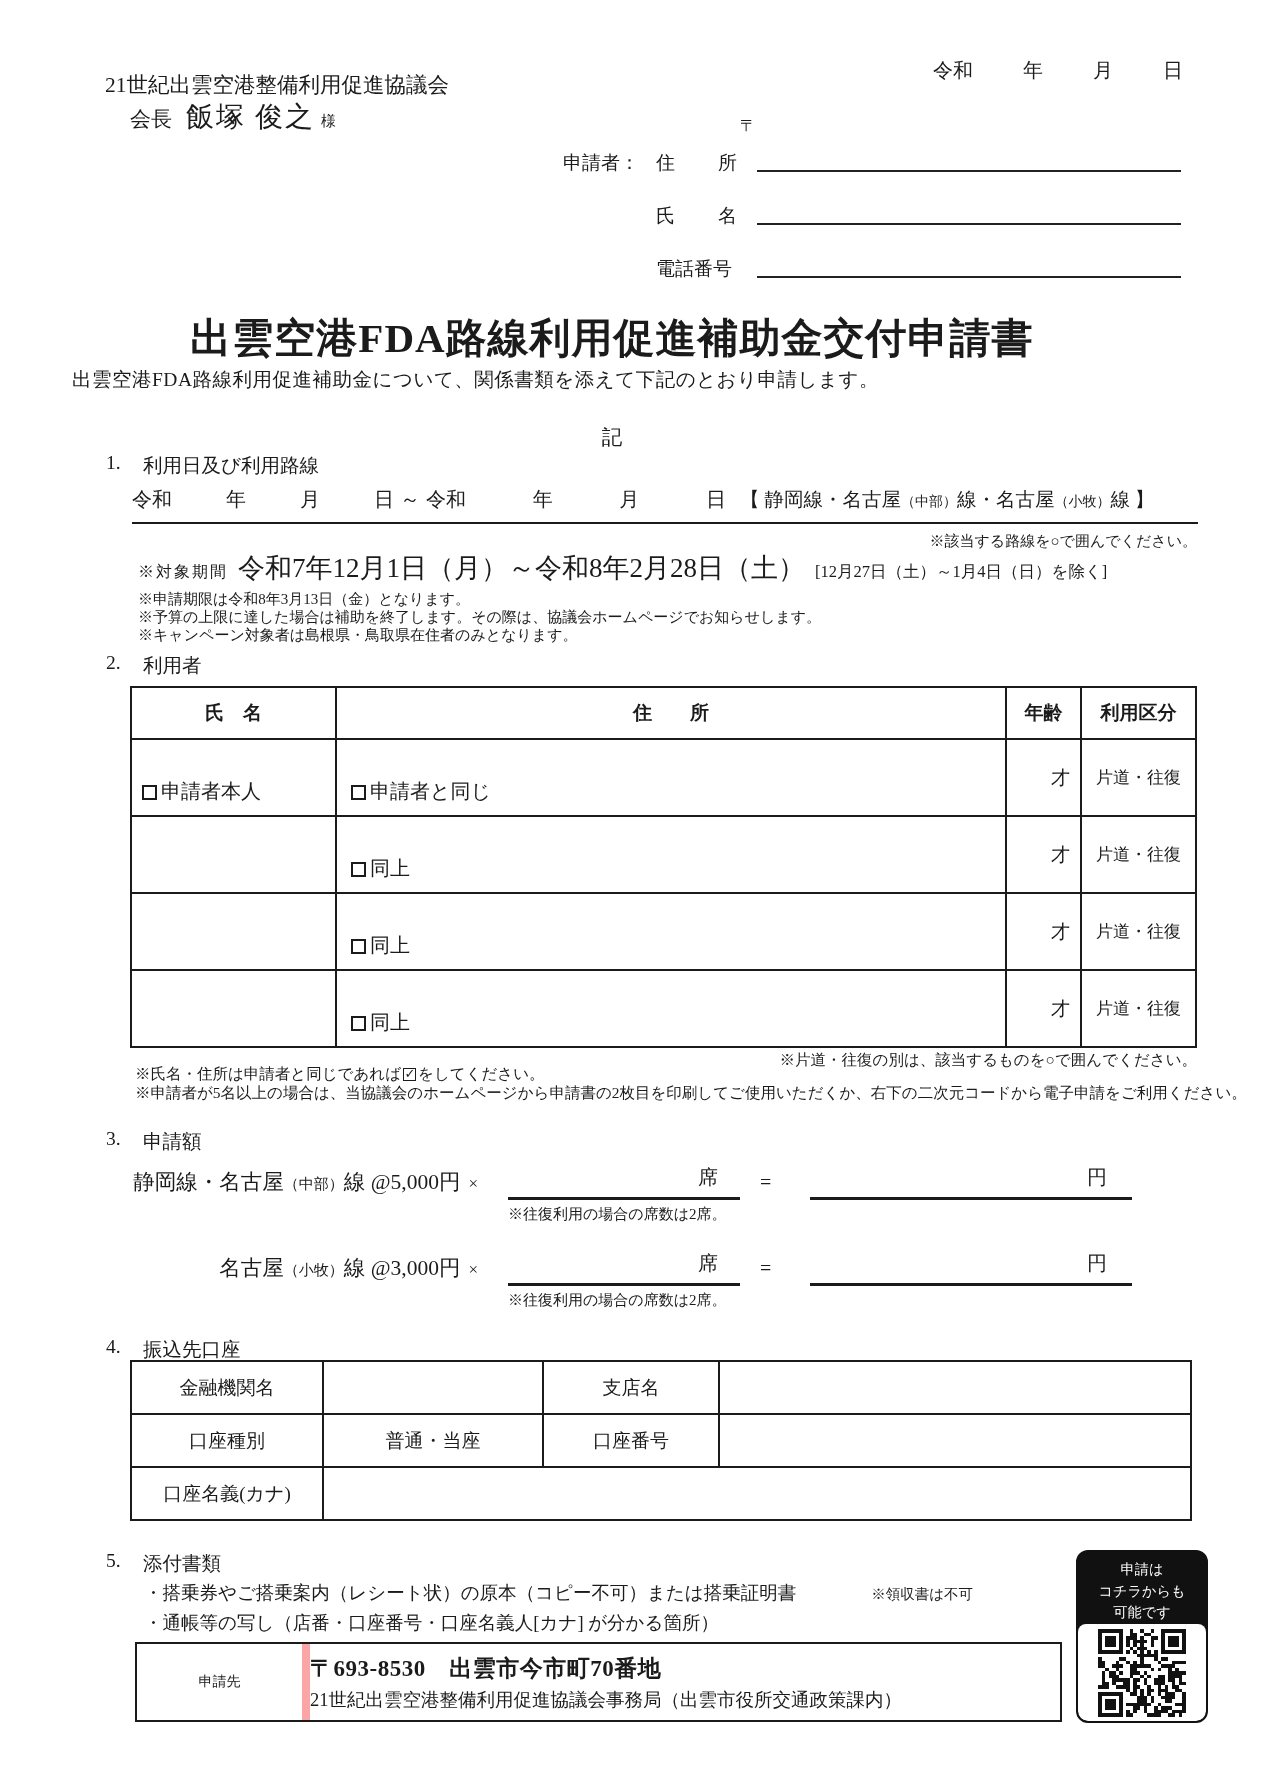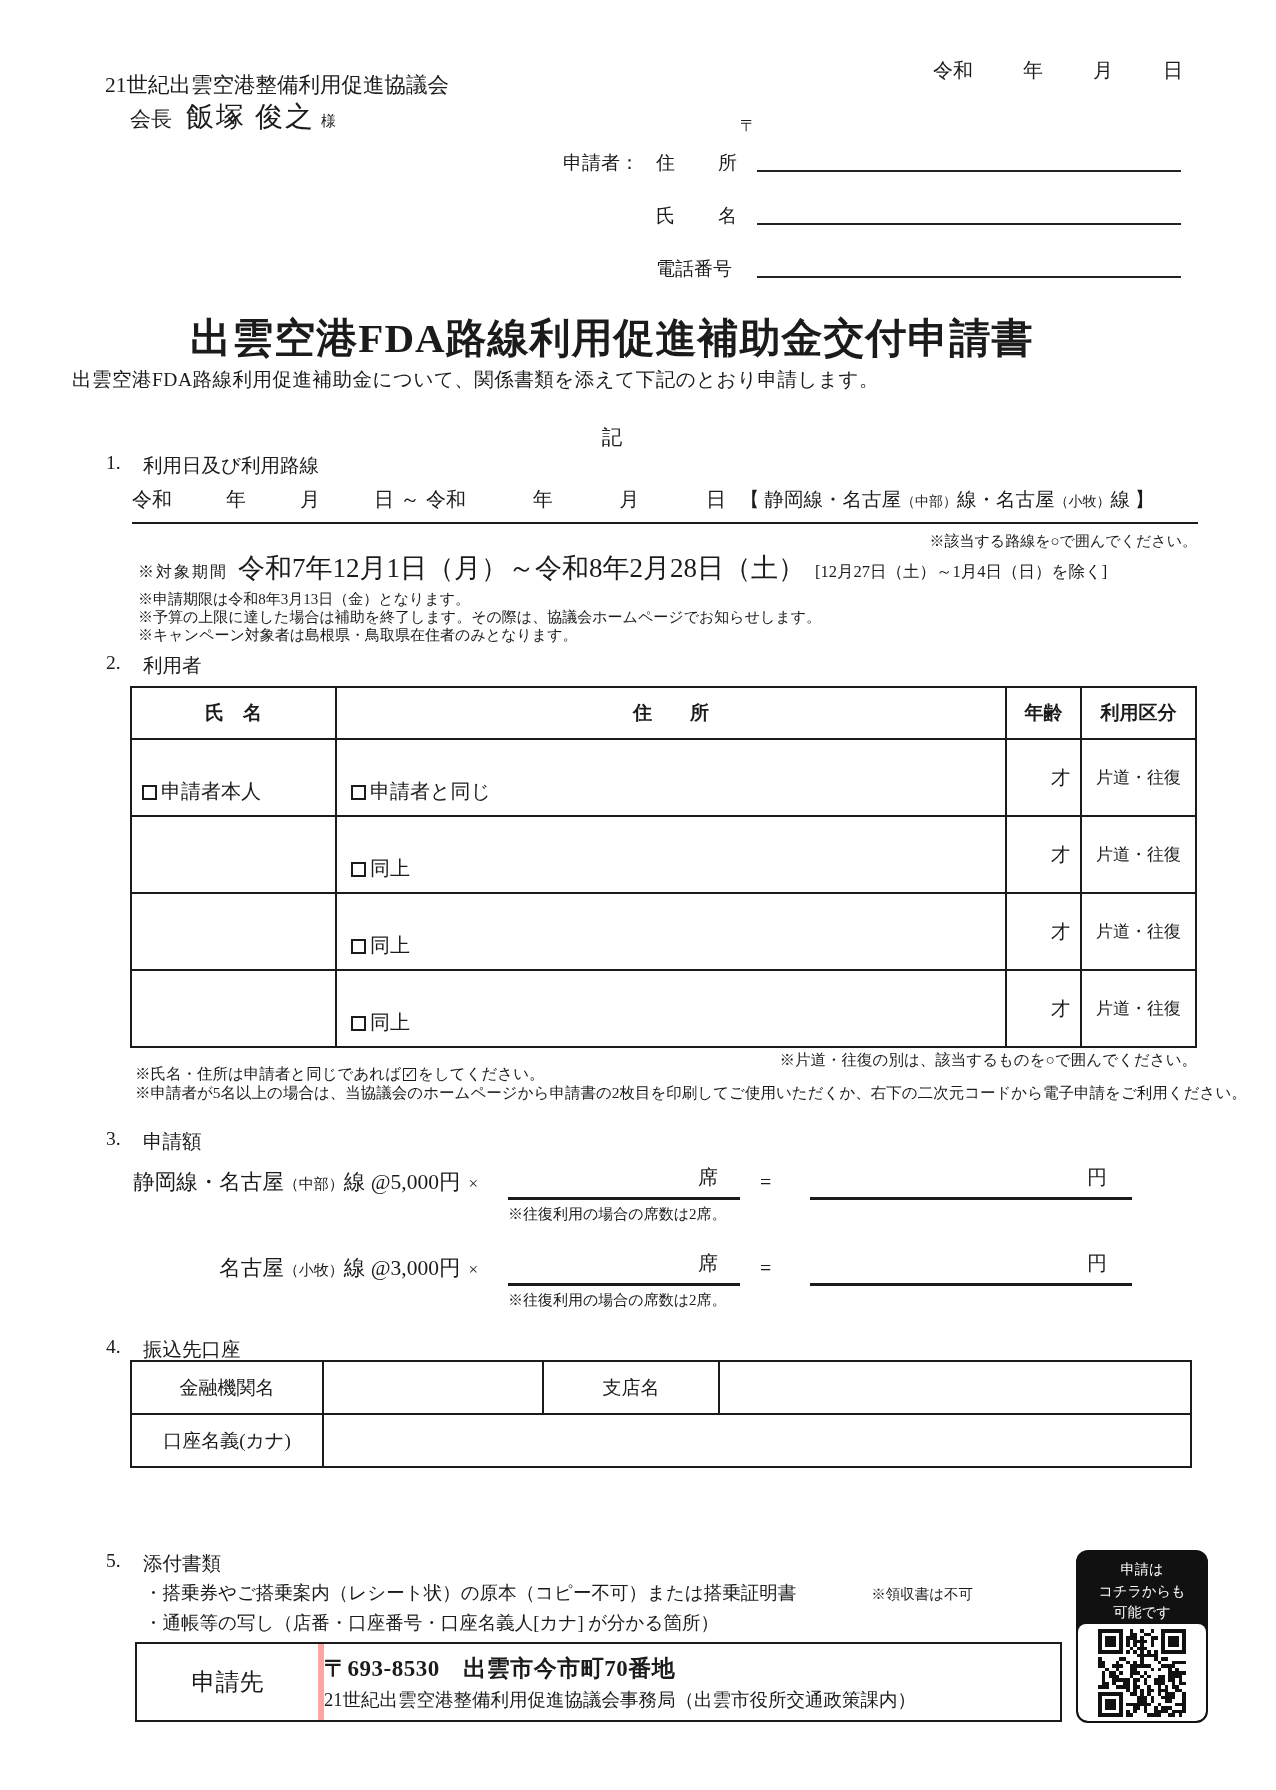--- a/index.html
+++ b/index.html
@@ -92,21 +92,21 @@
   .bank-label{text-align:center;vertical-align:middle}
   .bank-value{vertical-align:middle;padding-left:10px}
   .bank-center{text-align:center;vertical-align:middle}
 
   
   .attach-item{left:144px;font-size:18.5px;white-space:nowrap}
   .i1{top:1580px}.i2{top:1610px}
   .attach-note{font-size:14.5px;margin-left:75px}
 
   .dest-table{left:135px;top:1642px;width:927px;height:80px;border:2.5px solid #1b1b1b;display:flex}
-  .dest-label{width:187px;border-right:6px solid #fca5a5;display:flex;align-items:center;justify-content:center;font-size:24px}
+  .dest-label{width:173px;border-right:8px solid #fca5a5;display:flex;align-items:center;justify-content:center;font-size:14px}
   .dest-body{flex:1;display:flex;flex-direction:column;justify-content:center;}
   .dest-line1{font-size:23px;font-weight:bold;letter-spacing:0.5px}
   .dest-line2{font-size:18.5px;margin-top:3px}
 
   
   .qr-badge{left:1076px;top:1550px;width:132px;height:173px;background:#111;border:2.5px solid #111;
             border-radius:12px;display:flex;flex-direction:column;overflow:hidden}
   .qr-text{color:#fff;text-align:center;font-size:14.2px;line-height:1.52;padding-top:7px;height:72px;
            font-family:"Liberation Sans","DejaVu Sans",sans-serif}
   .qr-box{flex:1;background:#fff;border-radius:8px 8px 9px 9px;display:flex;align-items:center;justify-content:center}
@@ -284,20 +284,26 @@
         <col style="width:192px">
         <col style="width:220px">
         <col style="width:176px">
         <col style="width:472px">
       </colgroup>
     <tbody>
       <tr>
         <td class="bank-label">金融機関名</td>
         <td class="bank-value"></td>
         <td class="bank-label">支店名</td>
+        <td class="bank-value"></td>
+      </tr>
+      <tr>
+        <td class="bank-label">口座種別</td>
+        <td class="bank-center">普通・当座</td>
+        <td class="bank-label">口座番号</td>
         <td class="bank-value"></td>
       </tr>
       <tr>
         <td class="bank-label">口座名義(カナ)</td>
         <td class="bank-value" colspan="3"></td>
       </tr>
     </tbody>
   </table>
 
   <div class="abs sec-num t1550">5.</div>

